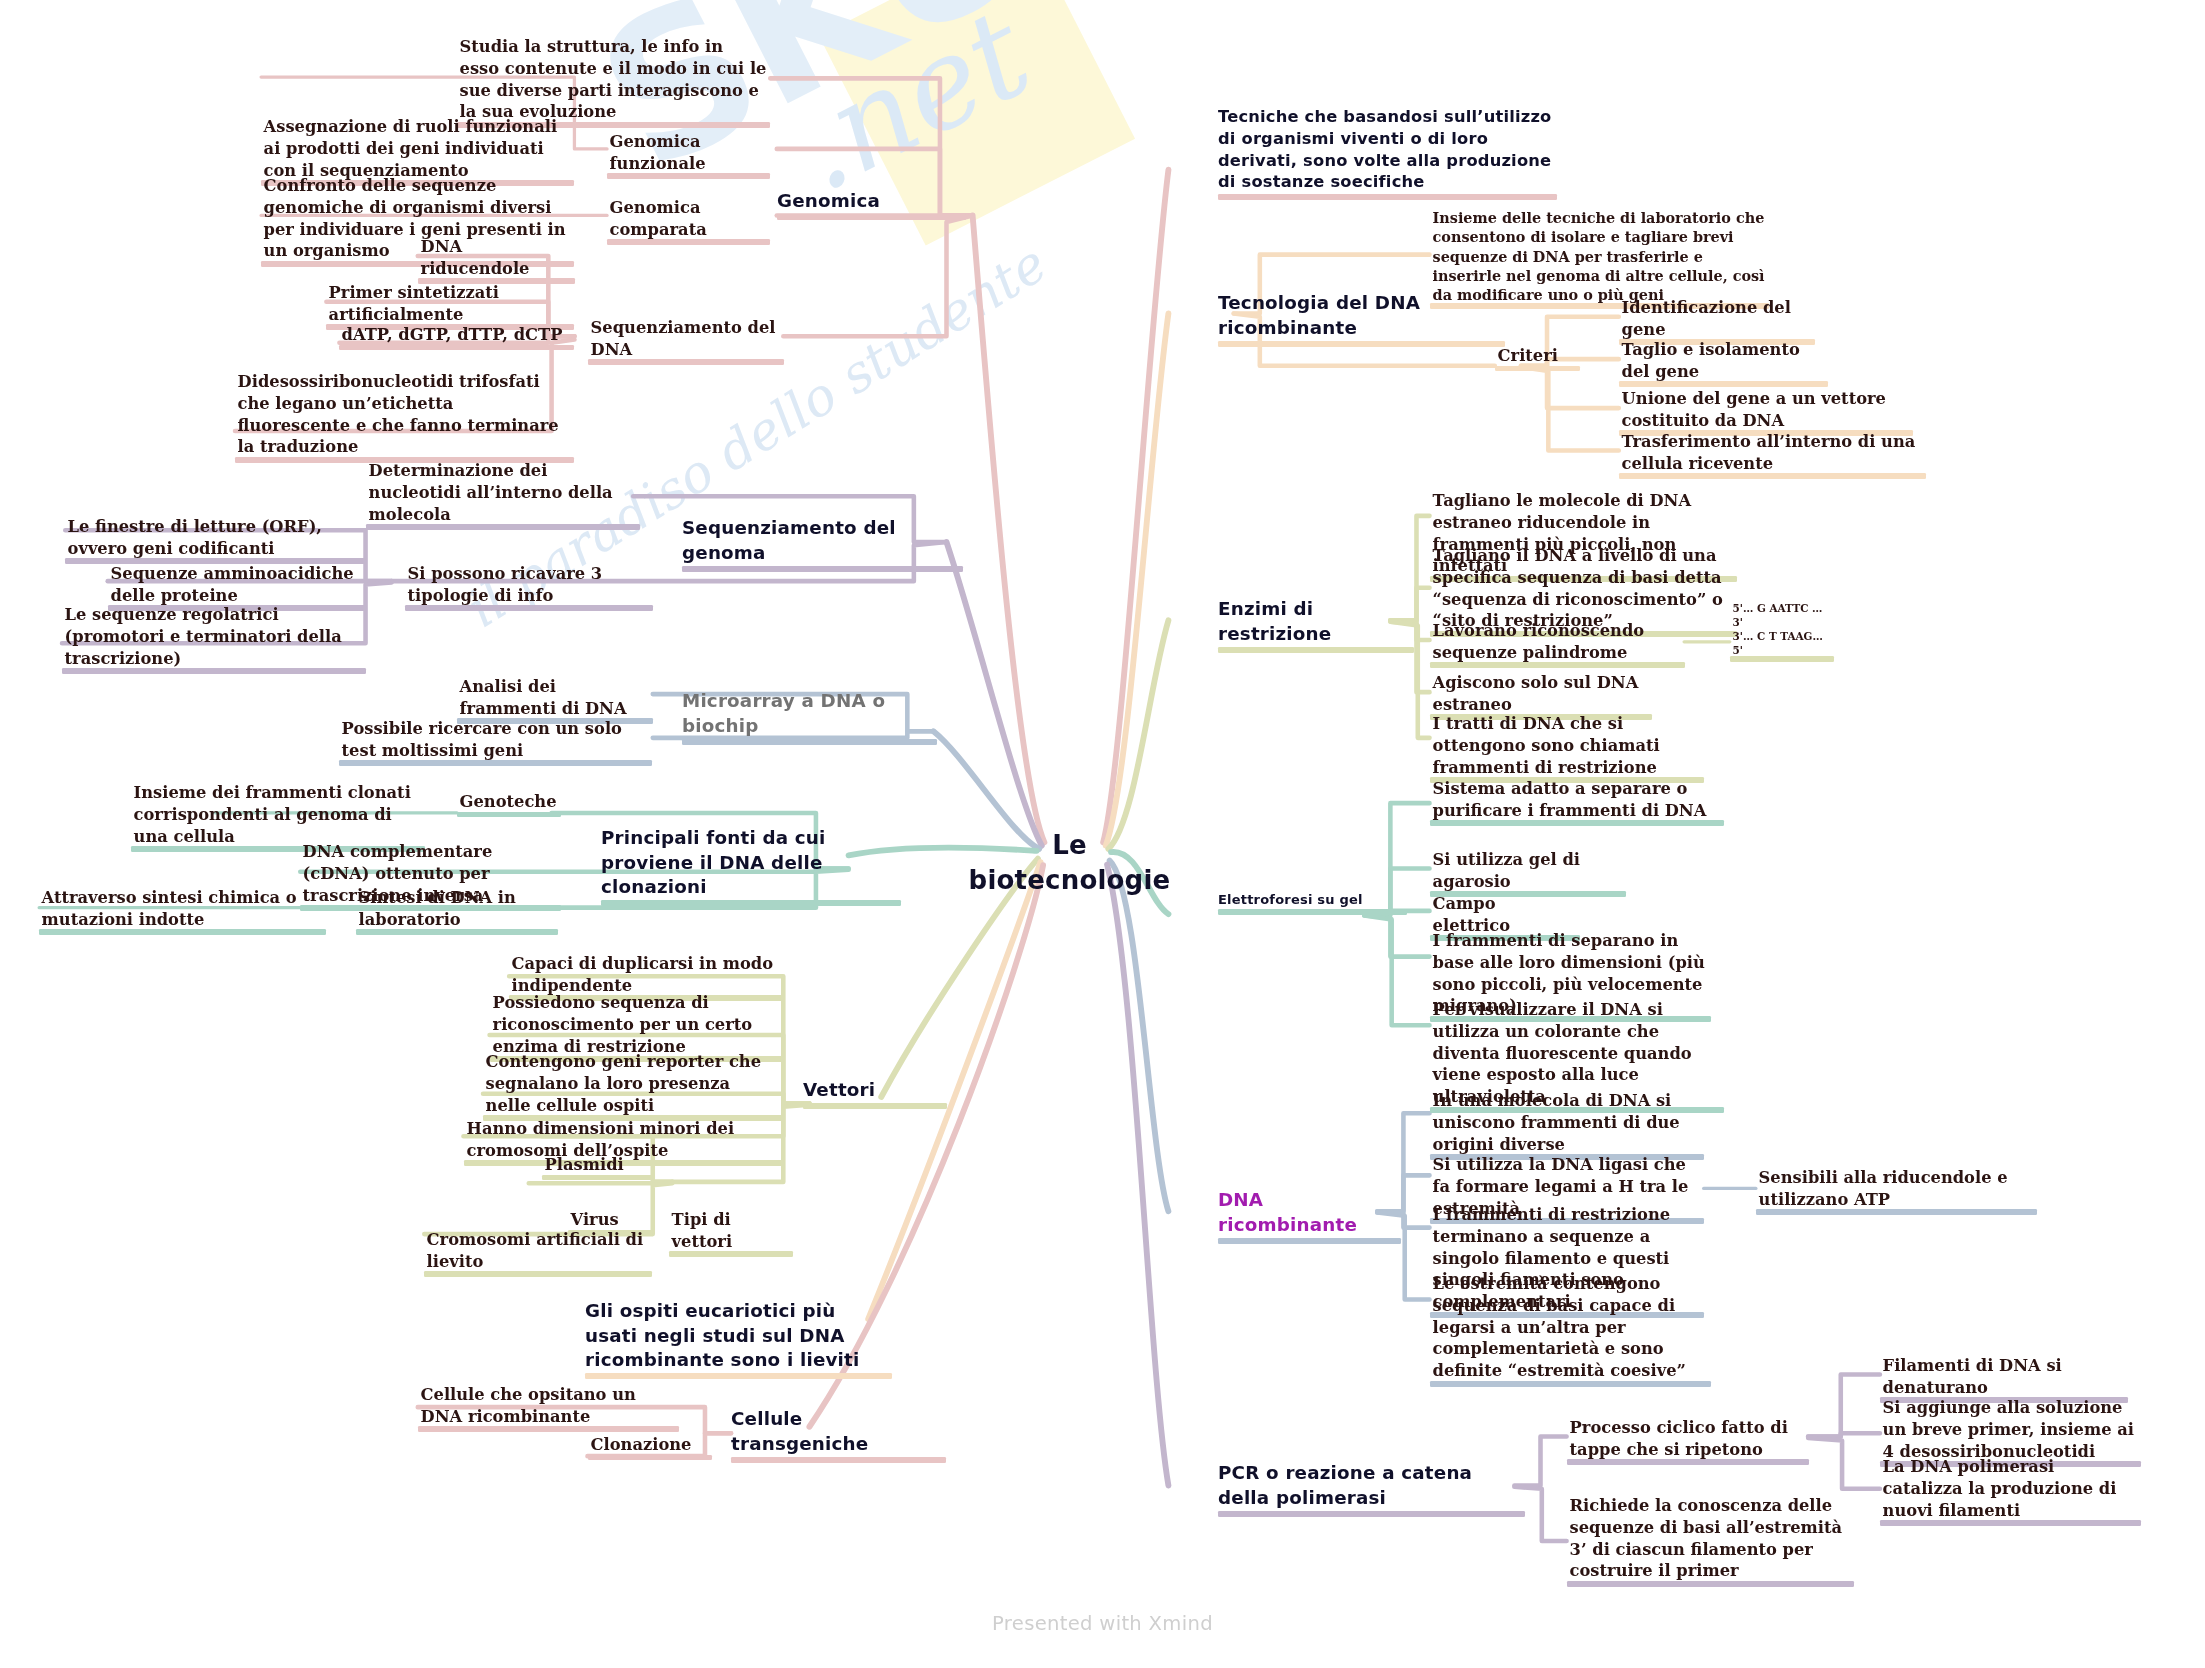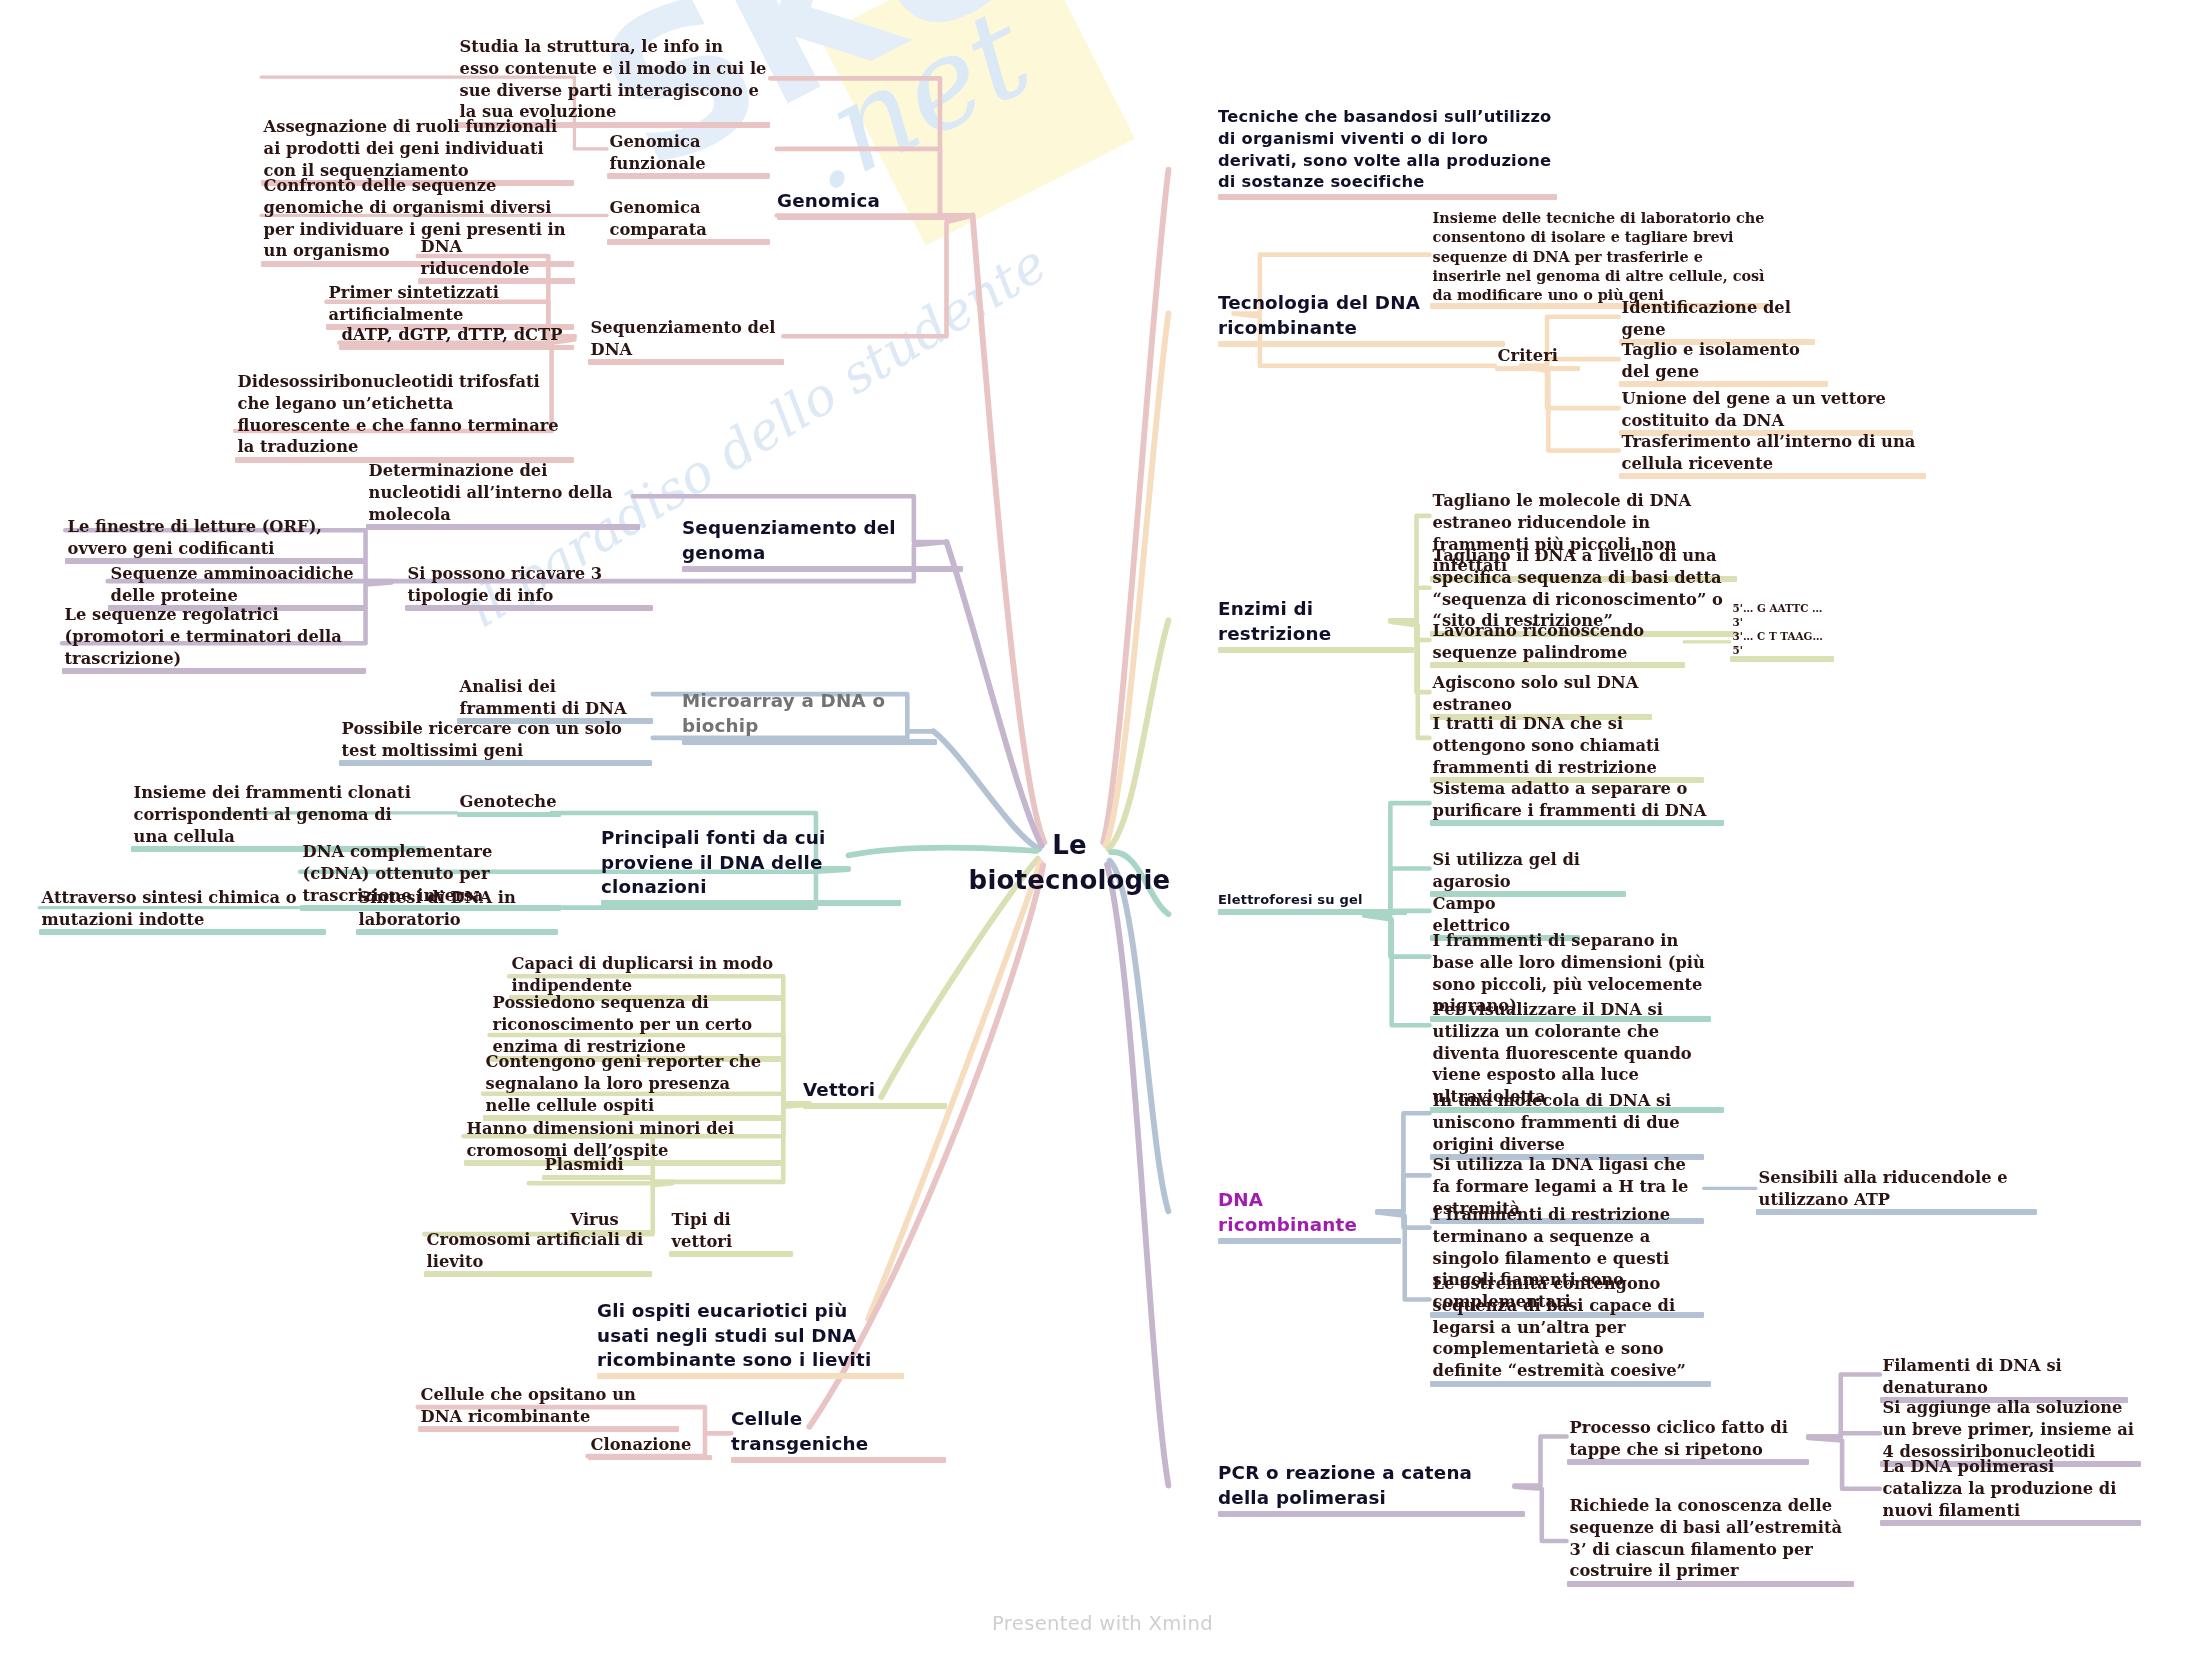--- a/index.html
+++ b/index.html
@@ -212,21 +212,21 @@
   <div class="node big bar" style="--c:#dbdfb4;left:490px;top:992px;width:294px;">Possiedono sequenza di riconoscimento per un certo enzima di restrizione</div>
   <div class="node big bar" style="--c:#dbdfb4;left:483px;top:1051px;width:300px;">Contengono geni reporter che segnalano la loro presenza nelle cellule ospiti</div>
   <div class="node big bar" style="--c:#dbdfb4;left:464px;top:1118px;width:320px;">Hanno dimensioni minori dei cromosomi dell’ospite</div>
   <div class="node lvl0 bar" style="--c:#dbdfb4;left:803px;top:1078px;width:144px;font-size:18.3px;font-family:'DejaVu Sans',sans-serif;color:#10102a;padding-bottom:6.5px;">Vettori</div>
 
   <div class="node big bar" style="--c:#dbdfb4;left:542px;top:1154px;width:111px;">Plasmidi</div>
   <div class="node big bar" style="--c:#dbdfb4;left:568px;top:1209px;width:85px;">Virus</div>
   <div class="node big bar" style="--c:#dbdfb4;left:424px;top:1229px;width:228px;">Cromosomi artificiali di lievito</div>
   <div class="node big bar" style="--c:#dbdfb4;left:669px;top:1209px;width:124px;">Tipi di vettori</div>
 
-  <div class="node lvl0 bar" style="--c:#f6ddc0;left:597px;top:1299px;width:307px;font-size:18.3px;font-family:'DejaVu Sans',sans-serif;color:#10102a;padding-bottom:6.5px;">Gli ospiti eucariotici più usati negli studi sul DNA ricombinante sono i lieviti</div>
+  <div class="node lvl0 bar" style="--c:#f6ddc0;left:585px;top:1299px;width:307px;font-size:18.3px;font-family:'DejaVu Sans',sans-serif;color:#10102a;padding-bottom:6.5px;">Gli ospiti eucariotici più usati negli studi sul DNA ricombinante sono i lieviti</div>
 
   <div class="node big bar" style="--c:#e8c4c4;left:418px;top:1384px;width:261px;">Cellule che opsitano un DNA ricombinante</div>
   <div class="node big bar" style="--c:#e8c4c4;left:588px;top:1434px;width:124px;">Clonazione</div>
   <div class="node lvl0 bar" style="--c:#e8c4c4;left:731px;top:1407px;width:215px;font-size:18.3px;font-family:'DejaVu Sans',sans-serif;color:#10102a;padding-bottom:6.5px;">Cellule transgeniche</div>
 
   <div class="node lvl0 bar" style="--c:#e8c4c4;left:1218px;top:106px;width:339px;font-size:16.3px;font-family:'DejaVu Sans',sans-serif;color:#10102a;padding-bottom:6.5px;">Tecniche che basandosi sull’utilizzo di organismi viventi o di loro derivati, sono volte alla produzione di sostanze soecifiche</div>
 
   <div class="node mid bar" style="--c:#f6ddc0;left:1430px;top:208px;width:339px;">Insieme delle tecniche di laboratorio che consentono di isolare e tagliare brevi sequenze di DNA per trasferirle e inserirle nel genoma di altre cellule, così da modificare uno o più geni</div>
   <div class="node lvl0 bar" style="--c:#f6ddc0;left:1218px;top:291px;width:287px;font-size:18.3px;font-family:'DejaVu Sans',sans-serif;color:#10102a;padding-bottom:6.5px;">Tecnologia del DNA ricombinante</div>
   <div class="node big bar" style="--c:#f6ddc0;left:1495px;top:345px;width:85px;">Criteri</div>

